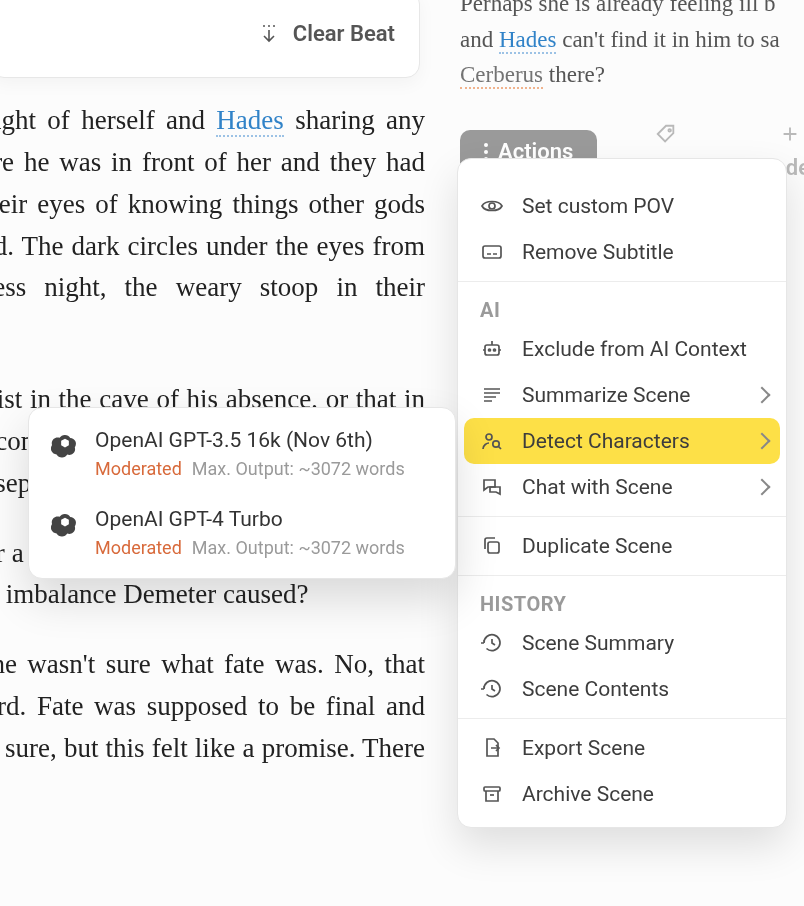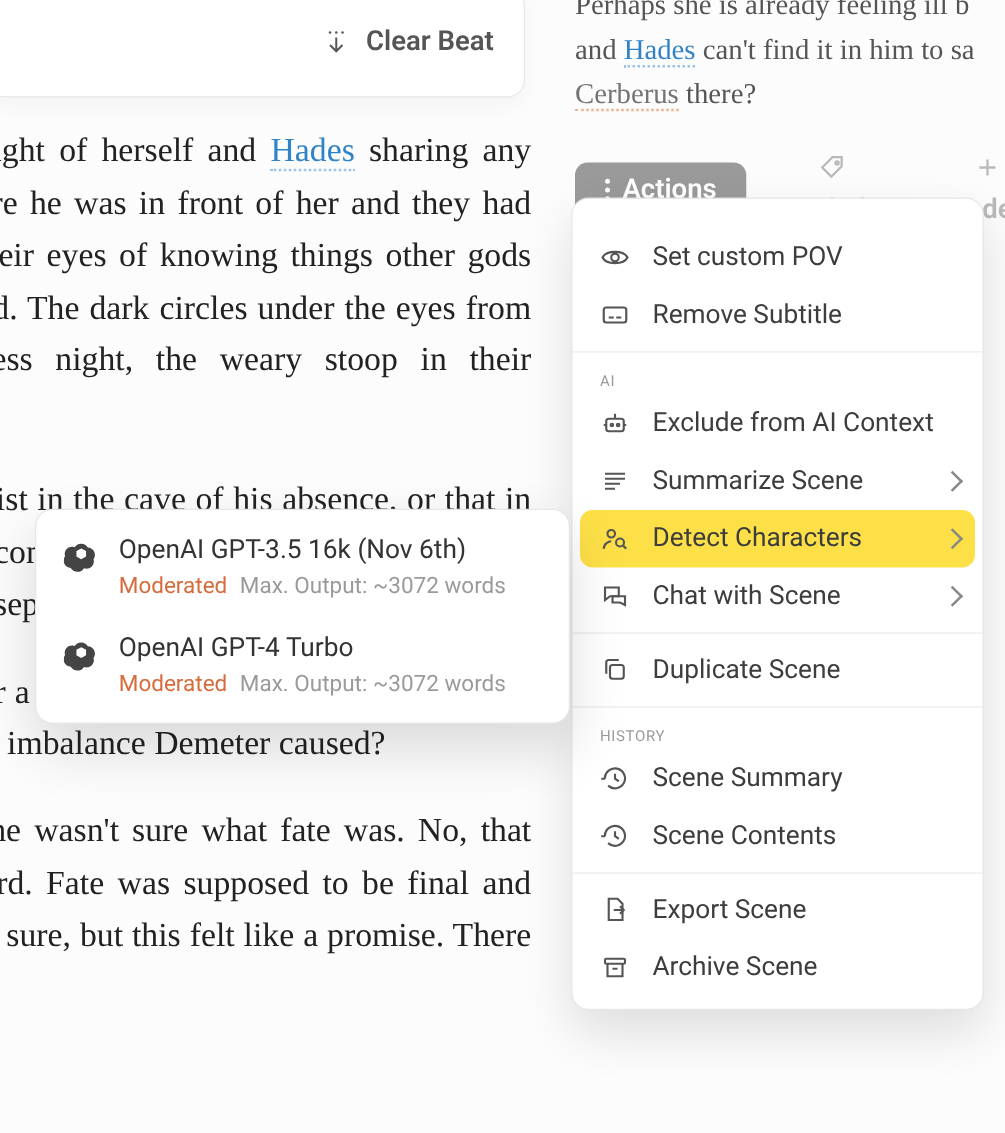--- a/index.html
+++ b/index.html
@@ -121,21 +121,21 @@
     right:18px;
     width:12px;height:12px;
     border-right:2px solid #888;
     border-bottom:2px solid #888;
     transform:rotate(-45deg);
   }
   .menu-item.hover .chev{right:12px;}
   .menu-item svg{width:24px;height:24px;stroke:#555;fill:none;stroke-width:1.7;flex:none;}
   .menu-sep{height:1px;background:#ececec;margin:6px 0;}
   .menu-head{
-    font-size:12px;font-weight:400;color:#9a9a9a;
+    font-size:20px;font-weight:700;color:#9a9a9a;
     padding:10px 22px 4px;
     letter-spacing:.5px;
   }
 
   
   .model-pop{
     position:absolute;
     left:28px;
     top:407px;
     width:428px;

